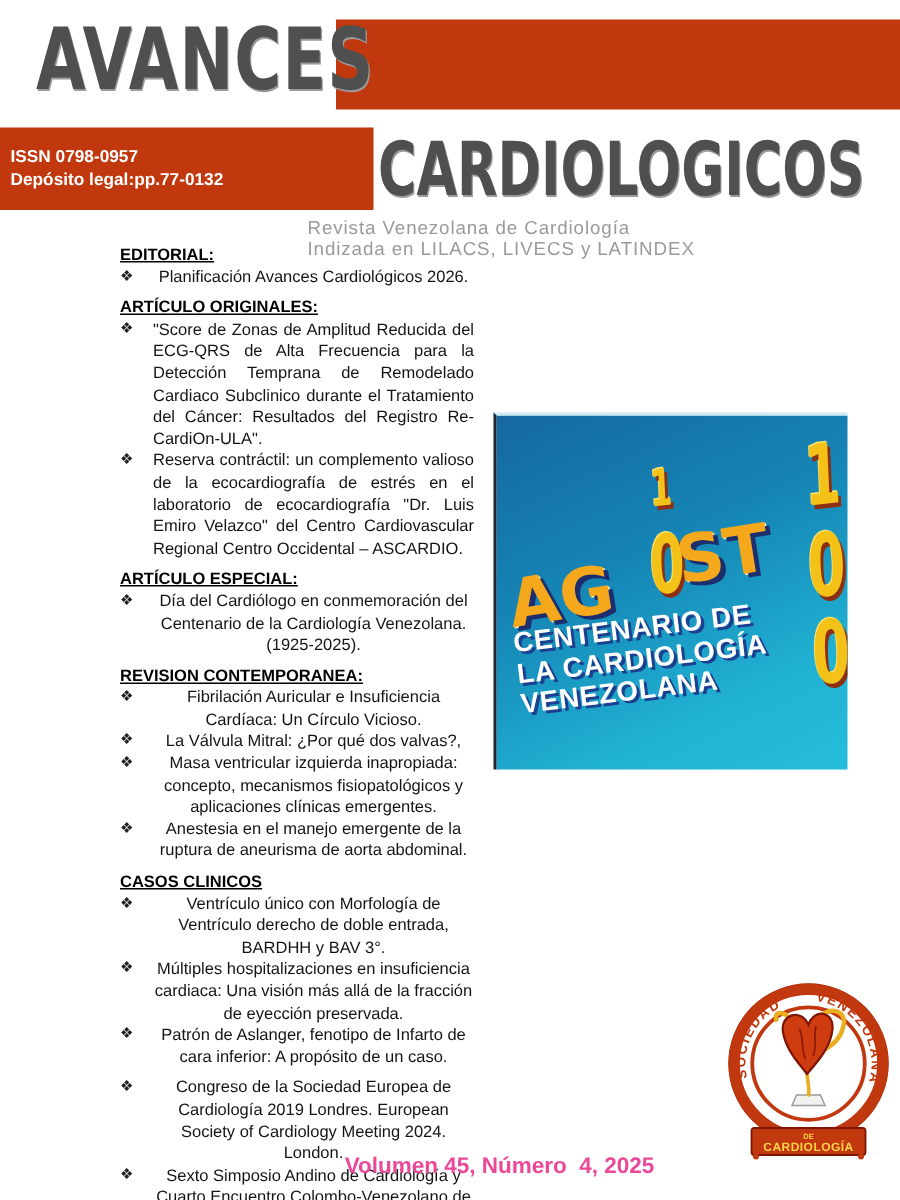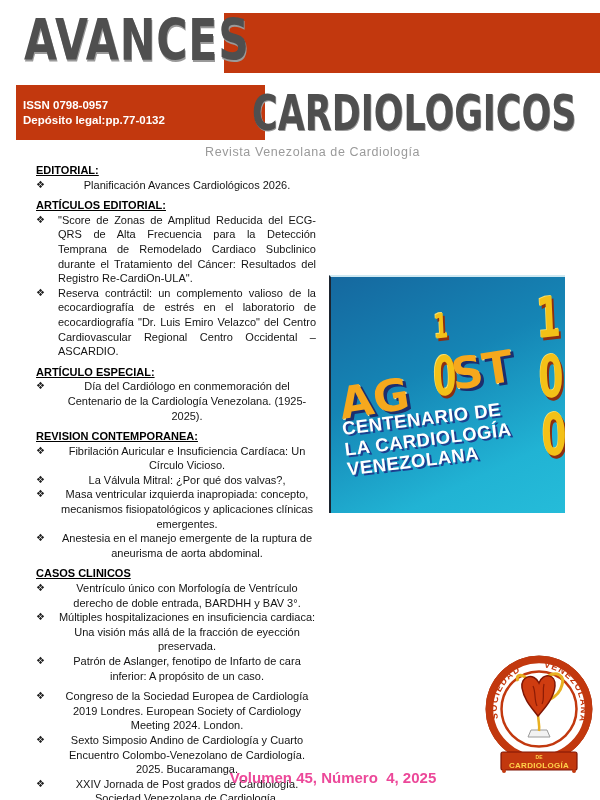--- a/index.html
+++ b/index.html
@@ -11,38 +11,38 @@
 
   
   .band-top{position:absolute;left:224px;top:13px;width:376px;height:60px;background:#c2380e;}
   .title1{
     position:absolute;left:24px;top:12px;z-index:2;margin:0;
     font-family:"DejaVu Sans", sans-serif;font-weight:bold;font-size:52px;line-height:1;
     color:#4f4f4f;letter-spacing:1px;transform:scale(0.82,1.1);transform-origin:left top;
     text-shadow:1px 1px 0 #9a9a9a;
   }
   .band-issn{
-    position:absolute;left:16px;top:85px;width:249px;height:55px;background:#c2380e;
+    position:absolute;left:0;top:85px;width:249px;height:55px;background:#c2380e;
     color:#fff;font-weight:bold;font-size:11.5px;line-height:1.3;
     box-sizing:border-box;padding:13px 0 0 7px;
   }
   .title2{
     position:absolute;left:252px;top:88px;z-index:2;margin:0;
     font-family:"DejaVu Sans", sans-serif;font-weight:bold;font-size:46px;line-height:1;
     color:#4f4f4f;transform:scale(0.76,1.08);transform-origin:left top;
     text-shadow:1px 1px 0 #9a9a9a;
   }
   .subtitle{
     position:absolute;left:205px;top:145px;width:385px;text-align:left;
     color:#9a9a9a;font-size:12.5px;line-height:1.12;letter-spacing:0.6px;
   }
 
   
   .toc{position:absolute;left:36px;top:163px;width:280px;font-size:11px;line-height:14.6px;color:#141414;}
-  .toc-section{margin-bottom:6px;}
+  .toc-section{margin-bottom:6px;margin-left:44px;}
   .toc-heading{margin:0;font-size:11px;font-weight:bold;text-decoration:underline;color:#000;}
   .toc-item{display:flex;align-items:flex-start;margin:0;}
   .toc-item .bullet{flex:0 0 22px;font-size:10px;color:#222;}
   .toc-item-text{flex:1;text-align:center;}
   .toc-section.justify .toc-item-text{text-align:justify;}
   .toc-section.justify .toc-item{margin-bottom:0;}
 
   
   .poster{
     position:absolute;left:329px;top:275px;width:236px;height:238px;overflow:hidden;
@@ -90,32 +90,33 @@
   <h1 class="title1">AVANCES</h1>
 
   <div class="band-issn">
     <div>ISSN 0798-0957</div>
     <div>Depósito legal:pp.77-0132</div>
   </div>
   <h1 class="title2">CARDIOLOGICOS</h1>
 
   <div class="subtitle">
     <div>Revista Venezolana de Cardiología</div>
+    <div>Indizada en LILACS, LIVECS y LATINDEX</div>
   </div>
 
   <main class="toc" id="toc">
       <section class="toc-section">
         <h2 class="toc-heading">EDITORIAL:</h2>
         <div class="toc-item">
           <span class="bullet">❖</span>
           <div class="toc-item-text">Planificación Avances Cardiológicos 2026.</div>
         </div>
       </section>
       <section class="toc-section justify">
-        <h2 class="toc-heading">ARTÍCULOS EDITORIAL:</h2>
+        <h2 class="toc-heading">ARTÍCULO ORIGINALES:</h2>
         <div class="toc-item">
           <span class="bullet">❖</span>
           <div class="toc-item-text">"Score de Zonas de Amplitud Reducida del ECG-QRS de Alta Frecuencia para la Detección Temprana de Remodelado Cardiaco Subclinico durante el Tratamiento del Cáncer: Resultados del Registro Re-CardiOn-ULA".</div>
         </div>
         <div class="toc-item">
           <span class="bullet">❖</span>
           <div class="toc-item-text">Reserva contráctil: un complemento valioso de la ecocardiografía de estrés en el laboratorio de ecocardiografía "Dr. Luis Emiro Velazco" del Centro Cardiovascular Regional Centro Occidental – ASCARDIO.</div>
         </div>
       </section>
       <section class="toc-section">

